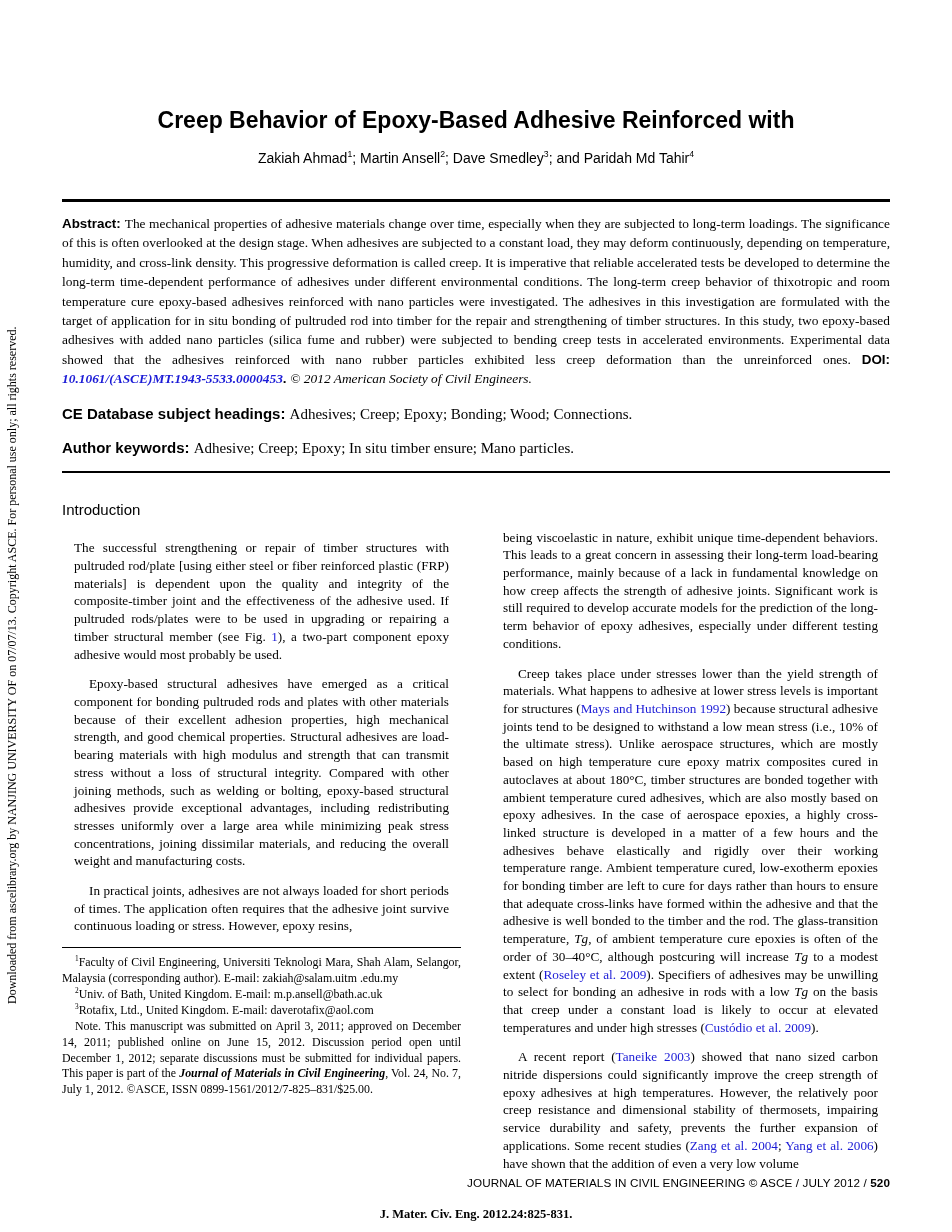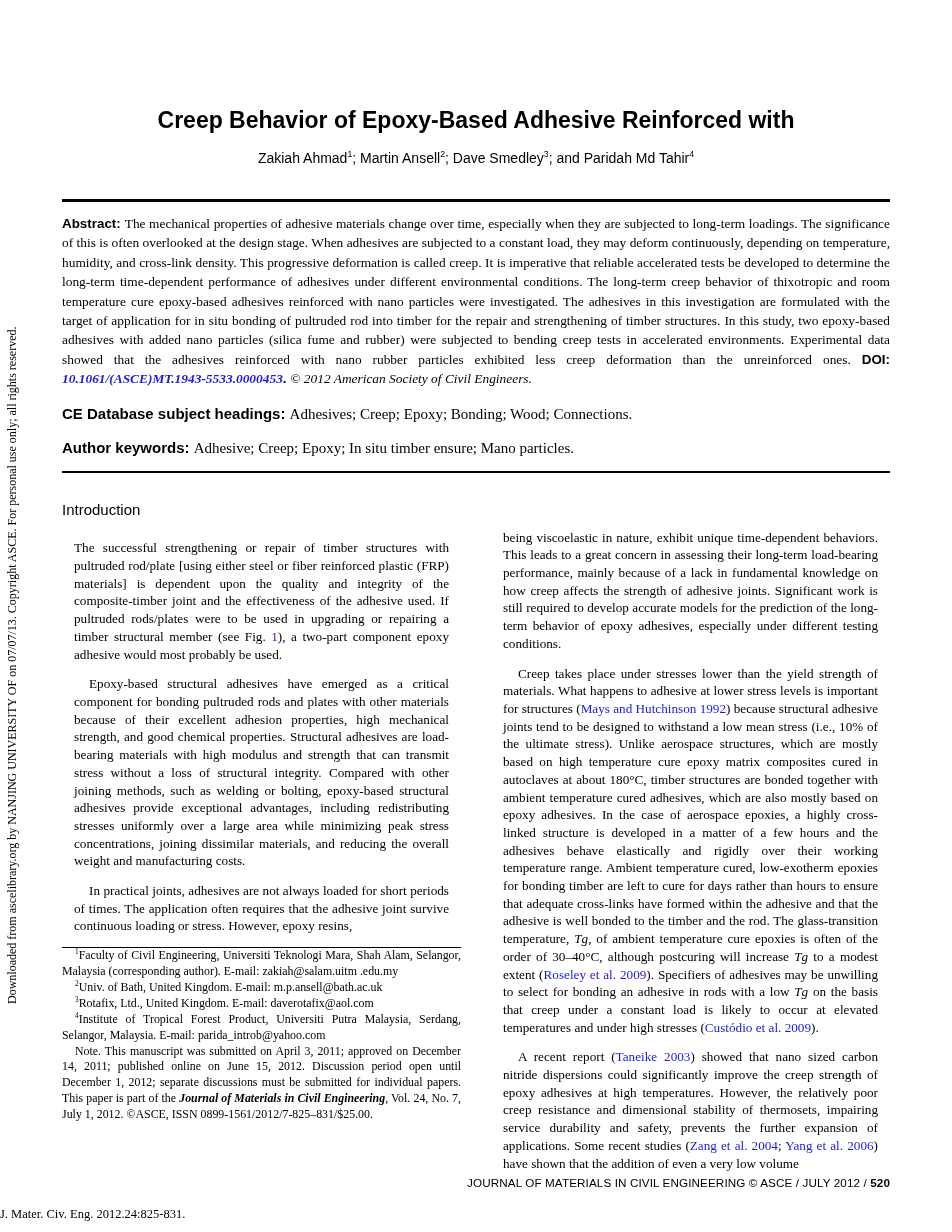--- a/index.html
+++ b/index.html
@@ -30,29 +30,29 @@
   .rule-thick { border-bottom:2.5px solid #000; margin-top:14px; }
 
   .columns { display:flex; gap:30px; margin-top:26px; }
   .col { width:399px; text-align:justify; font-size:13.2px; line-height:17.7px; }
   .col h2 { font-family:"Liberation Sans", sans-serif; font-size:15px; font-weight:normal;
             margin:2px 0 21px 0; text-align:left; }
   .col p { margin:12px; }
   .indent { text-indent:15px; }
   .right-col { padding-top:18px; }
 
-  .footnotes { margin-top:9px; border-top:1px solid #000; 
+  .footnotes { margin-top:9px; border-top:1px solid #000; padding-top:7px;
                font-size:11.9px; line-height:15.9px; }
   .footnotes p { text-indent:13px; margin:0; }
 
   .journal-footer { position:absolute; top:1176px; left:62px; width:828px; text-align:right;
                     font-family:"Liberation Sans", sans-serif; font-size:11.7px; letter-spacing:0.1px; }
   .journal-footer .pagenum { font-weight:bold; }
-  .citation-footer { position:absolute; top:1207px; left:0; width:952px; text-align:left;
-                     font-size:12.5px; }
+  .citation-footer { position:absolute; top:1207px; left:0; width:952px; text-align:center;
+                     font-size:12.5px;font-weight:bold; }
 </style>
 </head>
 <body>
 
 <div class="page">
 
   <div class="sidebar-vertical">Downloaded from ascelibrary.org by NANJING UNIVERSITY OF on 07/07/13. Copyright ASCE. For personal use only; all rights reserved.</div>
 
   <div class="content">
 
@@ -78,21 +78,20 @@
         <p><span>The successful strengthening or repair of timber structures with pultruded rod/plate [using either steel or fiber reinforced plastic (FRP) materials] is dependent upon the quality and integrity of the composite-timber joint and the effectiveness of the adhesive used. If pultruded rods/plates were to be used in upgrading or repairing a timber structural member (see Fig. </span><span class="link">1</span><span>), a two-part component epoxy adhesive would most probably be used.</span></p>
 
         <p class="indent">Epoxy-based structural adhesives have emerged as a critical component for bonding pultruded rods and plates with other materials because of their excellent adhesion properties, high mechanical strength, and good chemical properties. Structural adhesives are load-bearing materials with high modulus and strength that can transmit stress without a loss of structural integrity. Compared with other joining methods, such as welding or bolting, epoxy-based structural adhesives provide exceptional advantages, including redistributing stresses uniformly over a large area while minimizing peak stress concentrations, joining dissimilar materials, and reducing the overall weight and manufacturing costs.</p>
 
         <p class="indent">In practical joints, adhesives are not always loaded for short periods of times. The application often requires that the adhesive joint survive continuous loading or stress. However, epoxy resins,</p>
 
         <div class="footnotes">
           <p><sup>1</sup><span>Faculty of Civil Engineering, Universiti Teknologi Mara, Shah Alam, Selangor, Malaysia (corresponding author). E-mail: zakiah@salam.uitm .edu.my</span></p>
           <p><sup>2</sup><span>Univ. of Bath, United Kingdom. E-mail: m.p.ansell@bath.ac.uk</span></p>
           <p><sup>3</sup><span>Rotafix, Ltd., United Kingdom. E-mail: daverotafix@aol.com</span></p>
-          <p><sup>4</sup><span>Institute of Tropical Forest Product, Universiti Putra Malaysia, Serdang, Selangor, Malaysia. E-mail: parida_introb@yahoo.com</span></p>
           <p><span>Note. This manuscript was submitted on April 3, 2011; approved on December 14, 2011; published online on June 15, 2012. Discussion period open until December 1, 2012; separate discussions must be submitted for individual papers. This paper is part of the </span><span class="bi">Journal of Materials in Civil Engineering</span><span>, Vol. 24, No. 7, July 1, 2012. ©ASCE, ISSN 0899-1561/2012/7-825–831/$25.00.</span></p>
         </div>
       </div>
 
       <div class="col right-col">
         <p>being viscoelastic in nature, exhibit unique time-dependent behaviors. This leads to a great concern in assessing their long-term load-bearing performance, mainly because of a lack in fundamental knowledge on how creep affects the strength of adhesive joints. Significant work is still required to develop accurate models for the prediction of the long-term behavior of epoxy adhesives, especially under different testing conditions.</p>
 
         <p class="indent"><span>Creep takes place under stresses lower than the yield strength of materials. What happens to adhesive at lower stress levels is important for structures (</span><span class="link">Mays and Hutchinson 1992</span><span>) because structural adhesive joints tend to be designed to withstand a low mean stress (i.e., 10% of the ultimate stress). Unlike aerospace structures, which are mostly based on high temperature cure epoxy matrix composites cured in autoclaves at about 180°C, timber structures are bonded together with ambient temperature cured adhesives, which are also mostly based on epoxy adhesives. In the case of aerospace epoxies, a highly cross-linked structure is developed in a matter of a few hours and the adhesives behave elastically and rigidly over their working temperature range. Ambient temperature cured, low-exotherm epoxies for bonding timber are left to cure for days rather than hours to ensure that adequate cross-links have formed within the adhesive and that the adhesive is well bonded to the timber and the rod. The glass-transition temperature, </span><span class="it">Tg</span><span>, of ambient temperature cure epoxies is often of the order of 30–40°C, although postcuring will increase </span><span class="it">Tg</span><span> to a modest extent (</span><span class="link">Roseley et al. 2009</span><span>). Specifiers of adhesives may be unwilling to select for bonding an adhesive in rods with a low </span><span class="it">Tg</span><span> on the basis that creep under a constant load is likely to occur at elevated temperatures and under high stresses (</span><span class="link">Custódio et al. 2009</span><span>).</span></p>
 
         <p class="indent"><span>A recent report (</span><span class="link">Taneike 2003</span><span>) showed that nano sized carbon nitride dispersions could significantly improve the creep strength of epoxy adhesives at high temperatures. However, the relatively poor creep resistance and dimensional stability of thermosets, impairing service durability and safety, prevents the further expansion of applications. Some recent studies (</span><span class="link">Zang et al. 2004</span><span>; </span><span class="link">Yang et al. 2006</span><span>) have shown that the addition of even a very low volume</span></p>

